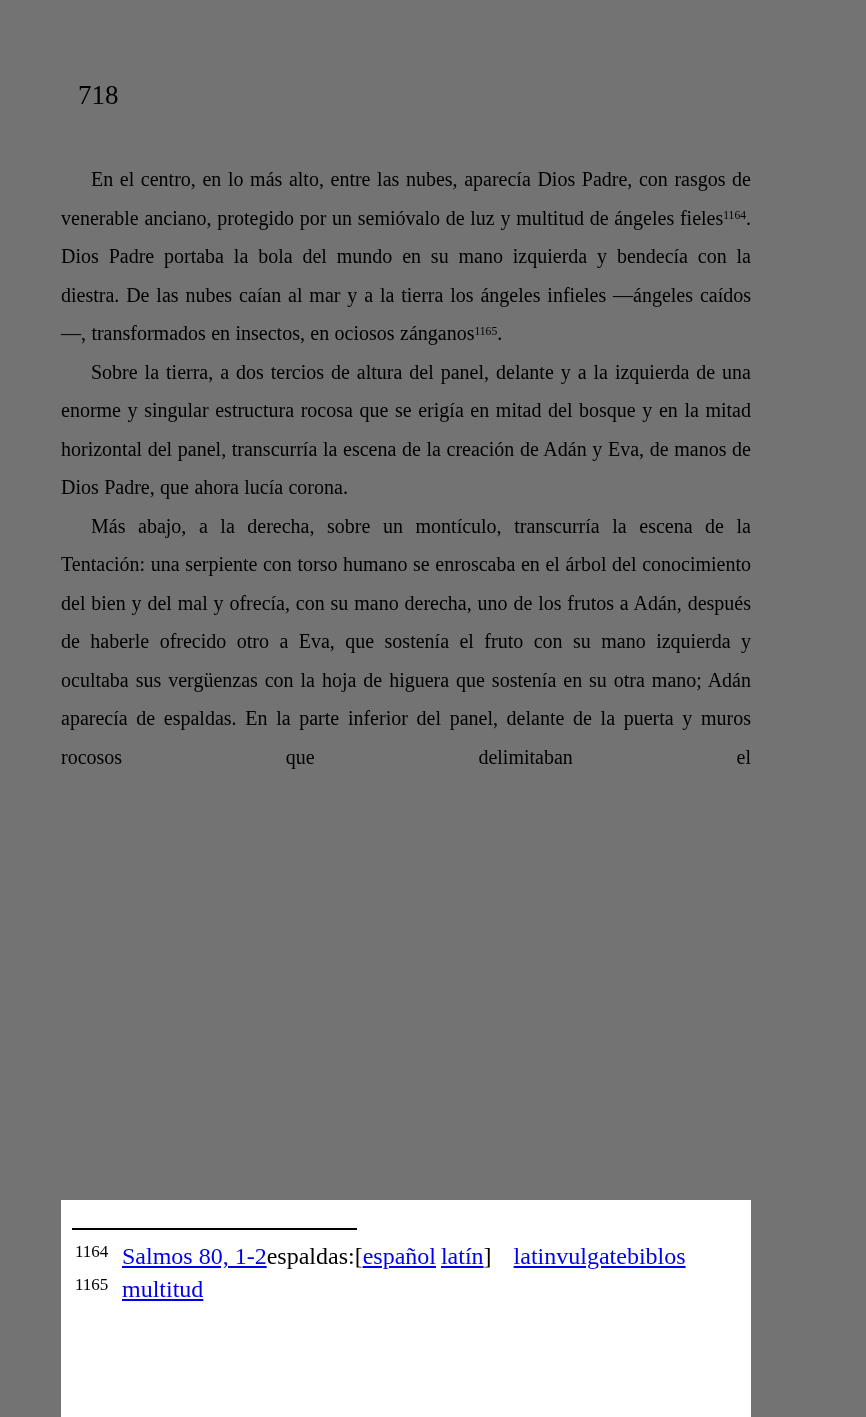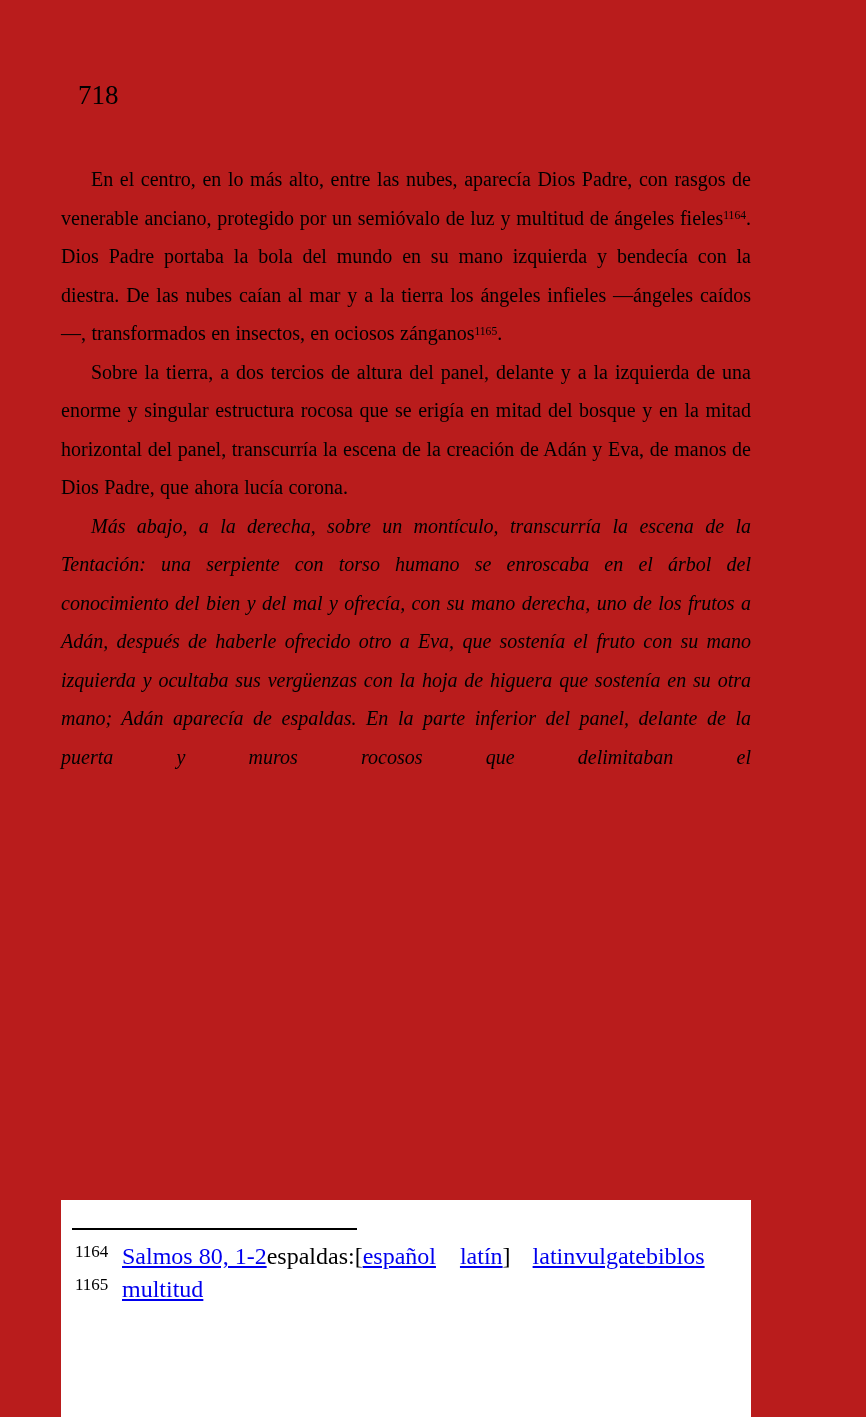--- a/index.html
+++ b/index.html
@@ -4,21 +4,21 @@
 <style>
   html, body {
     margin: 0;
     padding: 0;
     background: #ffffff;
   }
   .page {
     position: relative;
     width: 866px;
     height: 1417px;
-    background: #b91c1c;
+    background: #737373;
     color: #000000;
     font-family: "Liberation Serif", "DejaVu Serif", serif;
     box-sizing: border-box;
     padding: 80px 115px 0 61px;
     overflow: hidden;
   }
   .page-number {
     font-size: 27px;
     line-height: 30px;
     margin-left: 17px;
@@ -27,21 +27,20 @@
   .body-text p {
     margin: 0;
     font-size: 20px;
     line-height: 38.5px;
     text-align: justify;
     text-indent: 30px;
     word-spacing: 0.02em;
   }
   .body-text p.cutoff {
     text-align-last: justify;
-    font-style: italic;
   }
   sup.fn-ref {
     font-size: 0.58em;
     line-height: 0;
     position: relative;
     top: -0.45em;
     vertical-align: baseline;
   }
   .footnote-area {
     position: absolute;
@@ -74,21 +73,21 @@
   .fn-content {
     flex: 1;
     white-space: nowrap;
   }
   a.fn-link {
     color: #0000EE;
     text-decoration: underline;
     cursor: pointer;
   }
   .gap-after-salmos   { }
-  .gap-after-espanol  { margin-right: 24px; }
+  .gap-after-espanol  { margin-right: 5px; }
   .gap-after-bracket  { margin-right: 22px; }
   .gap-after-latinvul { }
 </style>
 </head>
 <body>
 
 <div class="page">
 
   <div class="page-number">718</div>
 

